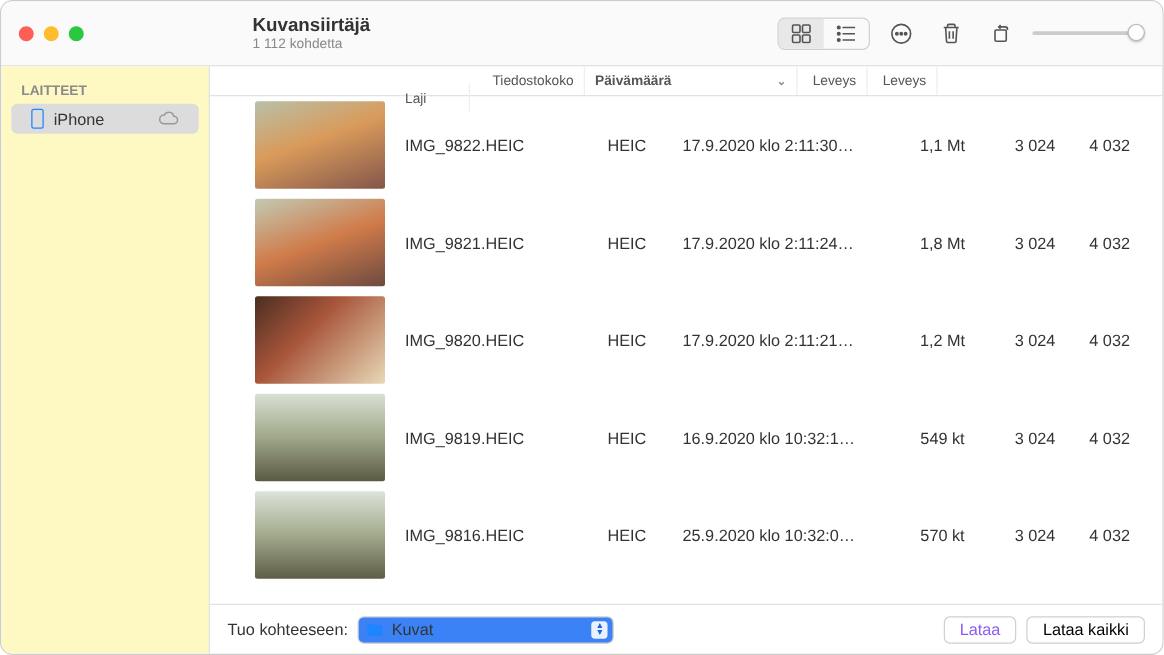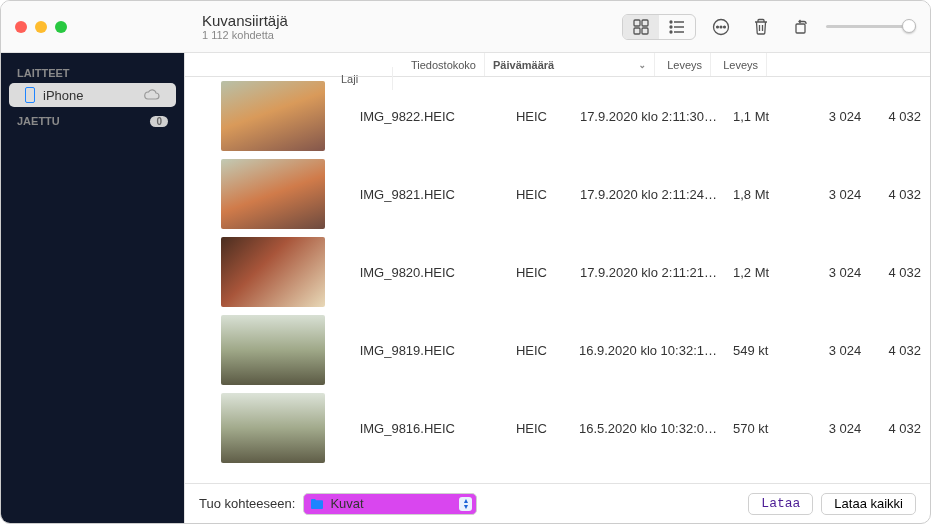--- a/index.html
+++ b/index.html
@@ -3,66 +3,66 @@
 <meta charset="utf-8">
 <style>
 * { margin: 0; padding: 0; box-sizing: border-box; }
 body { font-family: -apple-system, "Helvetica Neue", sans-serif; font-size: 13px; color: #333; background: #fff; }
 .window { width: 931px; height: 524px; border: 1px solid #ccc; border-radius: 10px; overflow: hidden; display: flex; flex-direction: column; background: #fff; position: relative; }
 .titlebar { height: 52px; display: flex; align-items: center; background: #fafafa; border-bottom: 1px solid #e2e2e2; }
 .traffic { display: flex; gap: 8px; padding-left: 14px; align-items: center; width: 189px; }
 .dot { width: 12px; height: 12px; border-radius: 50%; }
 .dot.red { background: #ff5f57; } .dot.yellow { background: #febc2e; } .dot.green { background: #28c840; }
 .title-area { padding-left: 12px; flex: 1; }
-.title { font-weight: 400; font-size: 15px; }
+.title { font-weight: 700; font-size: 15px; }
 .subtitle { font-size: 11px; color: #888; }
 .toolbar { display: flex; align-items: center; gap: 10px; padding-right: 14px; }
 .seg { display: flex; border: 1px solid #d0d0d0; border-radius: 6px; overflow: hidden; }
 .seg > div { width: 36px; height: 24px; display: flex; align-items: center; justify-content: center; cursor: pointer; }
 .seg > div.active { background: #e8e8e8; }
 .iconbtn { width: 30px; height: 24px; display: flex; align-items: center; justify-content: center; color: #555; cursor: pointer; }
 .slider { display: flex; align-items: center; width: 90px; }
 .slider-track { height: 3px; background: #ccc; flex: 1; border-radius: 2px; position: relative; }
 .slider-knob { width: 14px; height: 14px; background: #fff; border: 1px solid #bbb; border-radius: 50%; position: absolute; right: 0; top: -6px; box-shadow: 0 1px 2px rgba(0,0,0,.2); }
 .body { flex: 1; display: flex; overflow: hidden; }
-.sidebar { width: 184px; background: #0f172a; border-right: 1px solid #e2e2e2; padding: 8px 0; }
+.sidebar { width: 167px; background: #fef9c3; border-right: 1px solid #e2e2e2; padding: 8px 0; }
 .sb-head { font-size: 11px; color: #8a8a8a; font-weight: 600; padding: 6px 16px 2px; display: flex; justify-content: space-between; align-items: center; }
 .sb-item { display: flex; align-items: center; padding: 4px 16px; margin: 2px 8px; border-radius: 5px; gap: 8px; }
 .sb-item.sel { background: #dcdcdc; }
 .phone-icon { width: 10px; height: 16px; border: 1.5px solid #1e84ff; border-radius: 2px; }
 .cloud { margin-left: auto; color: #999; font-size: 14px; }
 .badge { background: #d0d0d0; color: #666; border-radius: 8px; font-size: 10px; padding: 0 6px; }
 .main { flex: 1; display: flex; flex-direction: column; }
 .cols { display: flex; height: 24px; border-bottom: 1px solid #e2e2e2; font-size: 11px; color: #555; align-items: center; }
 .col { padding: 0 8px; border-right: 1px solid #eee; display: flex; align-items: center; height: 100%; }
 .col.thumb { width: 148px; border-right: none; }
 .col.name { width: 130px; }
 .col.type { width: 60px; margin-top: 28px; }
 .col.date { width: 170px; font-weight: 600; }
 .col.size { width: 92px; justify-content: flex-end; }
 .col.w { width: 56px; justify-content: flex-end; }
 .col.h { width: 56px; justify-content: flex-end; }
 .rows { flex: 1; overflow-y: auto; }
 .row { display: flex; align-items: center; height: 78px; }
-.cell { padding: 0 8px; font-size: 13px; text-align: right; }
+.cell { padding: 0 8px; font-size: 13px; }
 .cell.thumb { width: 148px; display: flex; justify-content: flex-end; }
 .thumb-img { width: 104px; height: 70px; border-radius: 2px; }
 .cell.name { width: 130px; }
 .cell.type { width: 60px; margin-left: 32px; }
 .cell.date { width: 170px; }
-.cell.size { width: 92px; text-align: left; }
+.cell.size { width: 92px; text-align: center; }
 .cell.w { width: 56px; text-align: center; }
 .cell.h { width: 56px; text-align: right; }
 .footer { height: 40px; border-top: 1px solid #e2e2e2; display: flex; align-items: center; padding: 0 14px; gap: 8px; }
-.popup { display: flex; align-items: center; border: 1px solid #d0d0d0; border-radius: 5px; height: 22px; padding: 0 4px 0 6px; gap: 6px; width: 174px; background: #d946ef; }
+.popup { display: flex; align-items: center; border: 1px solid #d0d0d0; border-radius: 5px; height: 22px; padding: 0 4px 0 6px; gap: 6px; width: 205px; background: #3b82f6; }
 .folder { color: #1e84ff; }
 .arrows { margin-left: auto; display: flex; flex-direction: column; font-size: 7px; color: #1e63d6; background: #eaf1fd; border-radius: 3px; padding: 1px 3px; line-height: 6px; }
 .spacer { flex: 1; }
 .btn { border: 1px solid #d0d0d0; border-radius: 5px; height: 22px; padding: 0 12px; background: #fff; font-size: 13px; cursor: pointer; }
-.btn.dis { color: #4c1d95; cursor: default; font-family: Liberation Mono, monospace; }
+.btn.dis { color: #8b5cf6; cursor: default; }
 .chev { margin-left: auto; font-size: 9px; color: #888; }
 svg { display: block; }
 </style>
 </head>
 <body>
 
 <div class="window">
 
   <div class="titlebar">
     <div class="traffic">
@@ -130,24 +130,20 @@
       <div class="sb-head">LAITTEET</div>
       <div class="sb-item sel">
         <span class="phone-icon"></span>
         <span>iPhone</span>
         <span class="cloud">
           <svg width="16" height="12" viewBox="0 0 16 12" stroke="#999" fill="none" stroke-width="1.2">
               <path d="M4 10h8a3 3 0 000-6 4 4 0 00-7.5-1A2.8 2.8 0 004 10z"></path>
             </svg>
         </span>
       </div>
-      <div class="sb-head">
-        <span>JAETTU</span>
-        <span class="badge">0</span>
-      </div>
     </div>
 
     <div class="main">
       <div class="cols">
         <div class="col thumb"></div>
         <div class="col type">Laji</div>
         <div class="col size">Tiedostokoko</div>
         <div class="col date">
           <span>Päivämäärä</span>
           <span class="chev">⌄</span>
@@ -199,21 +195,21 @@
             <div class="cell size">549 kt</div>
             <div class="cell w">3 024</div>
             <div class="cell h">4 032</div>
           </div>
           <div class="row">
             <div class="cell thumb">
               <div class="thumb-img" style="background:linear-gradient(180deg,#dce3d8 0%,#a2aa8c 50%,#5f5d47 100%)"></div>
             </div>
             <div class="cell name">IMG_9816.HEIC</div>
             <div class="cell type">HEIC</div>
-            <div class="cell date">16.5.2020 klo 10:32:0…</div>
+            <div class="cell date">25.9.2020 klo 10:32:0…</div>
             <div class="cell size">570 kt</div>
             <div class="cell w">3 024</div>
             <div class="cell h">4 032</div>
           </div>
         </div>
       <div class="footer">
         <span>Tuo kohteeseen:</span>
         <div class="popup">
           <span class="folder">
             <svg width="14" height="12" viewBox="0 0 14 12" fill="#1e84ff">

